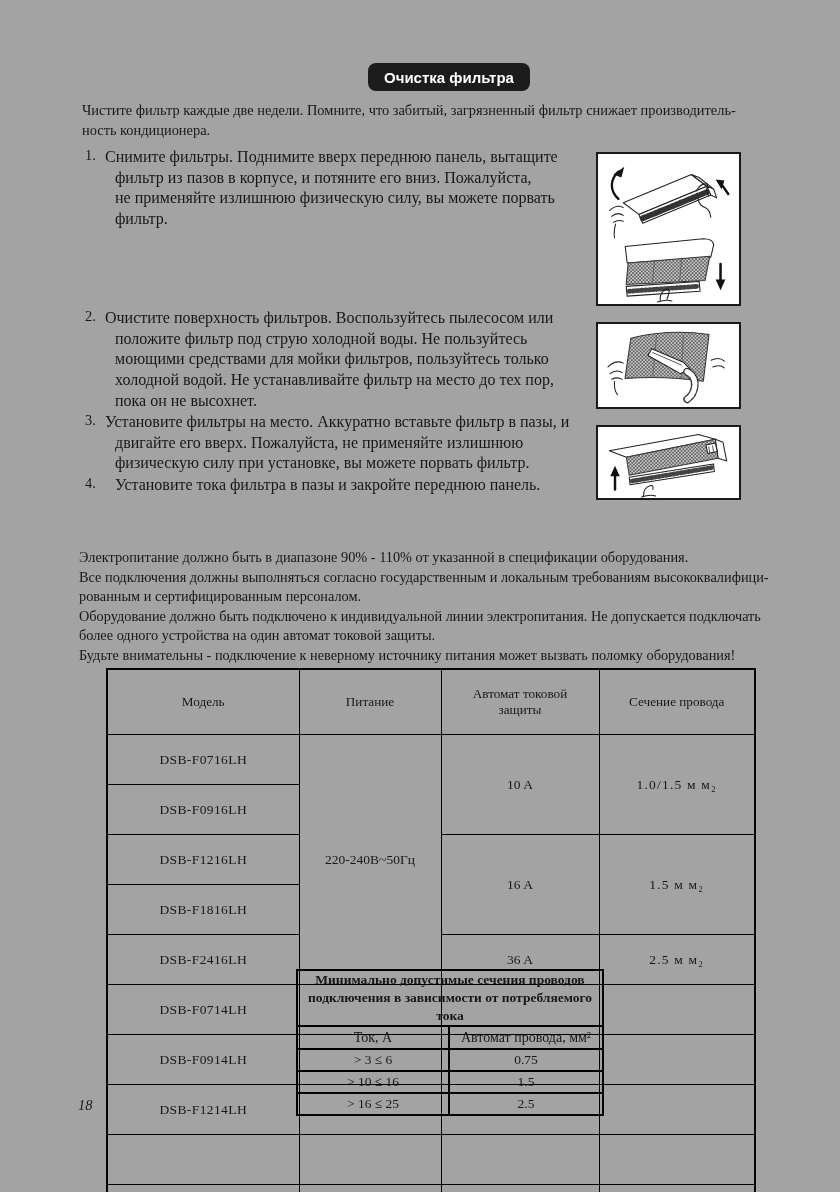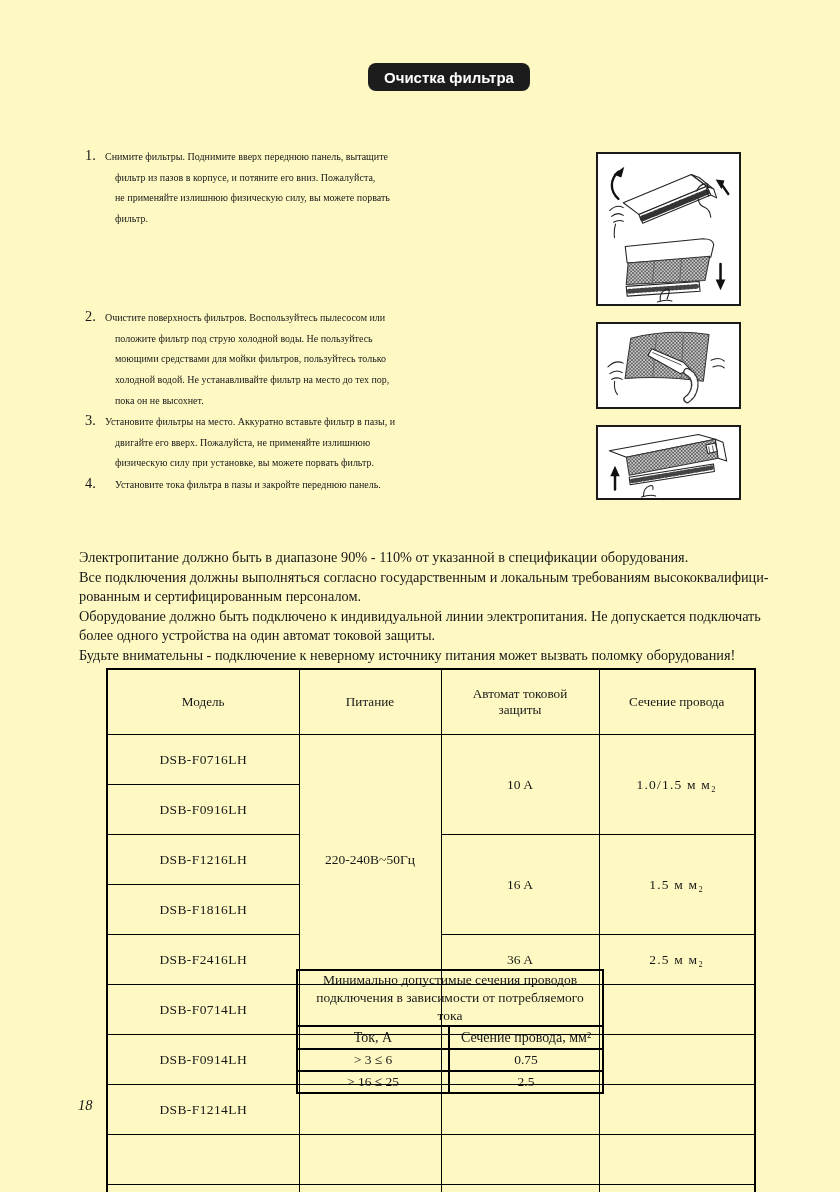--- a/index.html
+++ b/index.html
@@ -1,38 +1,38 @@
 <!DOCTYPE html>
 <html><head>
 <meta charset="utf-8">
 <style>
   html,body{margin:0;padding:0;background:#e8e8e8;}
   .page{
     position:relative;width:840px;height:1192px;margin:0 auto;
-    background:#fef9c3;color:#171717;
+    background:#a3a3a3;color:#171717;
     font-family:"Liberation Serif","DejaVu Serif",serif;
     overflow:hidden;
   }
   
   .badge{
     position:absolute;left:368px;top:63px;height:28px;padding:0 16px;
     background:#1c1c1c;color:#ffffff;border-radius:8px;
     font-family:"Liberation Sans","DejaVu Sans",sans-serif;
     font-size:15px;font-weight:600;display:flex;align-items:center;
   }
   
   .intro{
     position:absolute;left:82px;top:101px;width:705px;
     font-size:14.4px;line-height:19.8px;white-space:pre-line;
   }
   .step{position:absolute;left:85px;width:500px;}
   .step-num{position:absolute;left:0;top:0;font-size:14.4px;}
   .step-text{
     margin-left:20px;padding-left:10px;text-indent:0;
-    font-size:10px;line-height:20.7px;white-space:pre-line;
+    font-size:16px;line-height:20.7px;white-space:pre-line;
   }
   .step-text.hang{text-indent:-10px;}
   #step1{top:147px;} #step2{top:308px;} #step3{top:412px;} #step4{top:475px;}
   
   .fig{position:absolute;left:596px;border:2px solid #1a1a1a;background:#fff;box-sizing:border-box;}
   #fig1{top:152px;width:145px;height:154px;}
   #fig2{top:322px;width:145px;height:87px;}
   #fig3{top:425px;width:145px;height:75px;}
   .fig svg{display:block;width:100%;height:100%;}
   
@@ -60,32 +60,34 @@
   .amp-cell{font-size:14px;}
   .wire-cell{font-size:13px;letter-spacing:1.2px;}
   
   .min-table{
     position:absolute;left:296px;top:969px;width:306px;
     border-collapse:collapse;table-layout:fixed;border:2px solid #000;
   }
   .min-table th,.min-table td{
     border:2px solid #000;text-align:center;vertical-align:middle;padding:0;
   }
-  .title-cell{font-weight:normal;font-size:14px;line-height:18px;white-space:pre-line;height:56px;}
+  .title-cell{font-weight:bold;font-size:14px;line-height:18px;white-space:pre-line;height:56px;}
   .min-table th{font-size:14px;font-weight:normal;height:21px;}
   .min-table td{font-size:13.5px;height:20px;}
   .page-number{position:absolute;left:78px;top:1097px;font-size:14.5px;font-style:italic;}
 </style>
 </head>
 <body>
 
 <div class="page">
 
   <div class="badge">Очистка фильтра</div>
 
+  <div class="intro">Чистите фильтр каждые две недели. Помните, что забитый, загрязненный фильтр снижает производитель-
+ность кондиционера.</div>
 
   <div class="step" id="step1">
     <span class="step-num">1.</span>
     <div class="step-text hang">Снимите фильтры. Поднимите вверх переднюю панель, вытащите
 фильтр из пазов в корпусе, и потяните его вниз. Пожалуйста,
 не применяйте излишнюю физическую силу, вы можете порвать
 фильтр.</div>
   </div>
   <div class="step" id="step2">
     <span class="step-num">2.</span>
@@ -297,27 +299,31 @@
         <col style="width:154px">
       </colgroup>
     <tbody>
       <tr>
         <td class="title-cell" colspan="2">Минимально допустимые сечения проводов
 подключения в зависимости от потребляемого
 тока</td>
       </tr>
       <tr>
         <th>Ток, А</th>
-        <th>Сечение провода, мм²</th>
+        <th>Автомат провода, мм²</th>
       </tr>
       <tr>
         <td>&gt; 3 ≤ 6</td>
         <td>0.75</td>
       </tr>
       <tr>
+        <td>&gt; 10 ≤ 16</td>
+        <td>1.5</td>
+      </tr>
+      <tr>
         <td>&gt; 16 ≤ 25</td>
         <td>2.5</td>
       </tr>
     </tbody>
   </table>
 
   <div class="page-number">18</div>
 
 </div>
 

